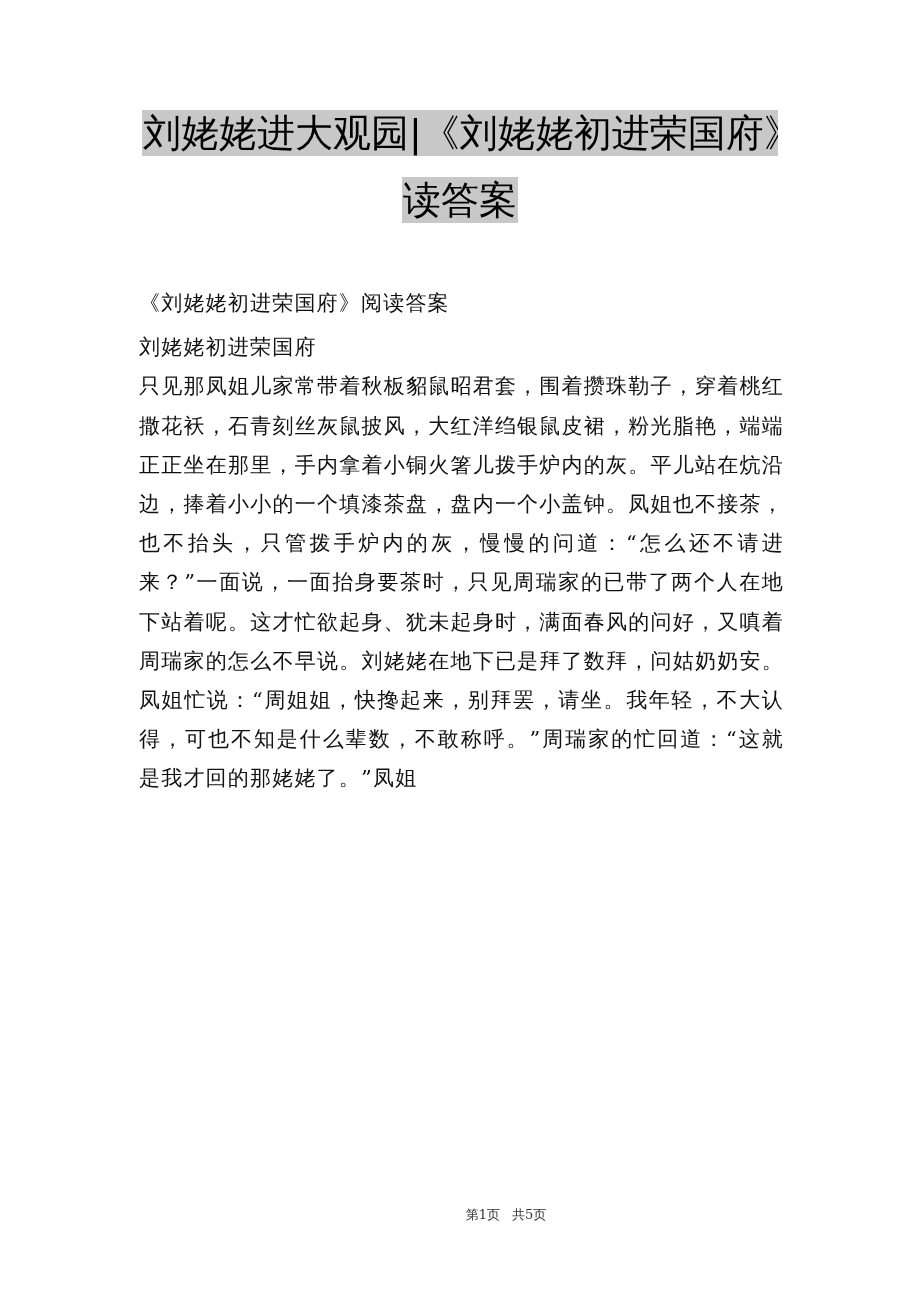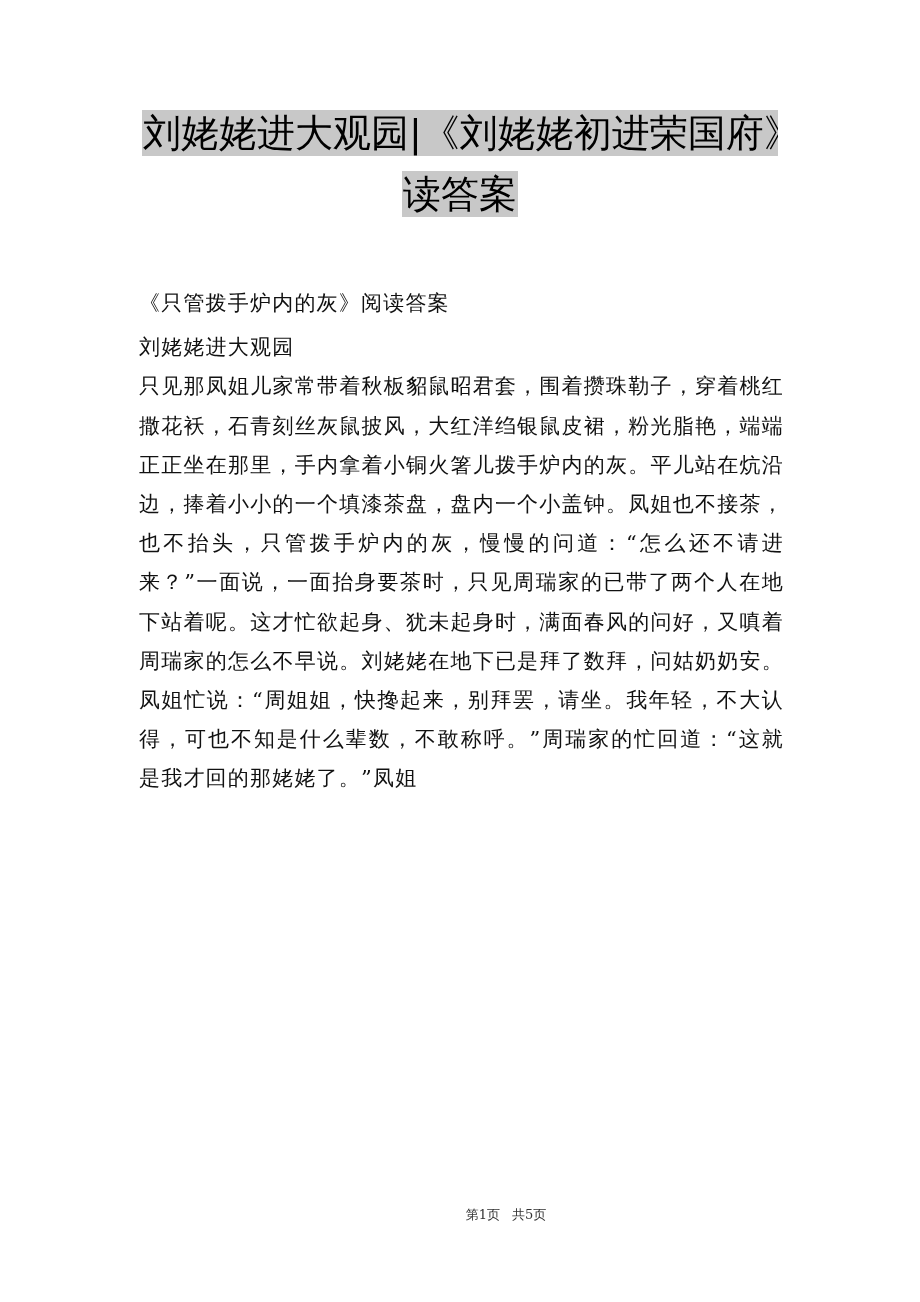--- a/index.html
+++ b/index.html
@@ -32,21 +32,21 @@
       color: #000;
       letter-spacing: 0px;
       padding: 0 1px;
     }
     .title-line.l1 {
       width: 634px;
       white-space: nowrap;
       overflow: hidden;
     }
     .title-line.l2 {
-      margin-top: 11px;
+      margin-top: 17px;
       text-align: right;
     }
     .body-text {
       position: absolute;
       left: 139px;
       top: 284px;
       width: 645px;
       font-size: 21px;
       line-height: 39.2px;
       letter-spacing: 1.2px;
@@ -74,20 +74,20 @@
   </style>
 </head>
 <body>
 
 <div class="title-wrap">
   <div class="title-line l1">刘姥姥进大观园|《刘姥姥初进荣国府》阅</div><br>
   <div class="title-line l2">读答案</div>
 </div>
 
 <div class="body-text">
-  <p class="subhead">《只管拨手炉内的灰》阅读答案</p>
-  <p>刘姥姥进大观园</p>
+  <p class="subhead">《刘姥姥初进荣国府》阅读答案</p>
+  <p>刘姥姥初进荣国府</p>
   <p>只见那凤姐儿家常带着秋板貂鼠昭君套，围着攒珠勒子，穿着桃红撒花袄，石青刻丝灰鼠披风，大红洋绉银鼠皮裙，粉光脂艳，端端正正坐在那里，手内拿着小铜火箸儿拨手炉内的灰。平儿站在炕沿边，捧着小小的一个填漆茶盘，盘内一个小盖钟。凤姐也不接茶，也不抬头，只管拨手炉内的灰，慢慢的问道：“怎么还不请进来？”一面说，一面抬身要茶时，只见周瑞家的已带了两个人在地下站着呢。这才忙欲起身、犹未起身时，满面春风的问好，又嗔着周瑞家的怎么不早说。刘姥姥在地下已是拜了数拜，问姑奶奶安。凤姐忙说：“周姐姐，快搀起来，别拜罢，请坐。我年轻，不大认得，可也不知是什么辈数，不敢称呼。”周瑞家的忙回道：“这就是我才回的那姥姥了。”凤姐</p>
 </div>
 
 <div class="footer">
   <span>第1页</span><span class="sep"></span><span>共5页</span>
 </div>
 
 </body></html>

